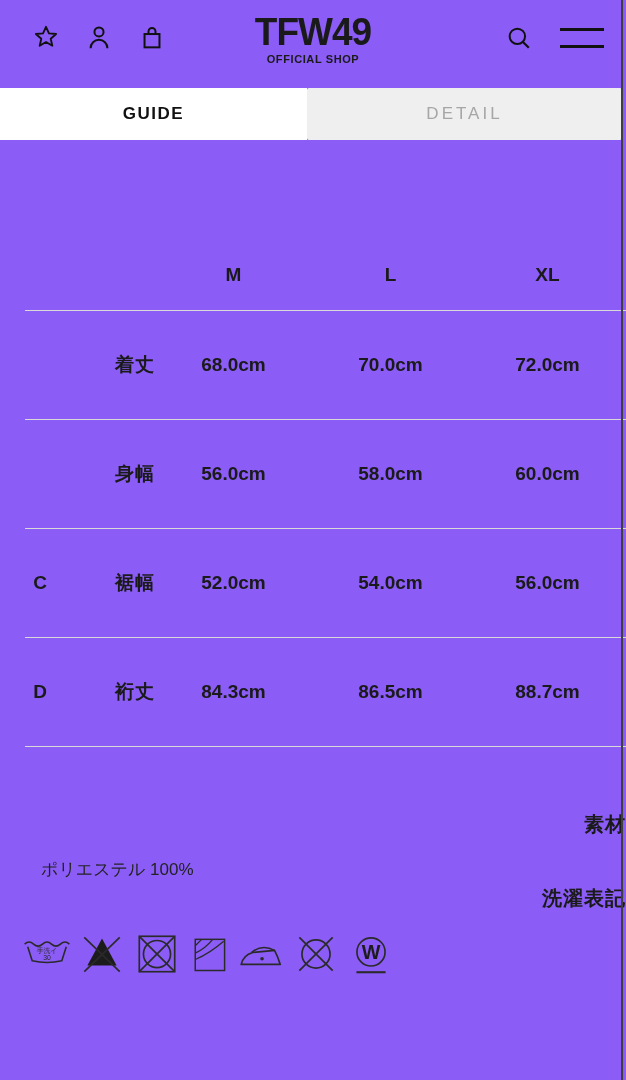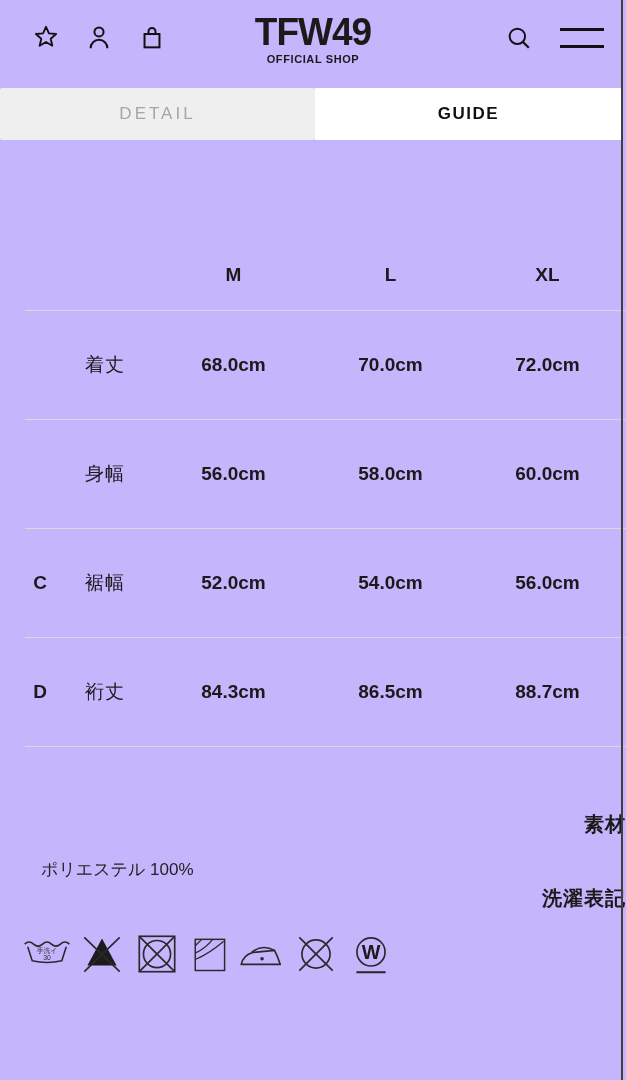--- a/index.html
+++ b/index.html
@@ -1,21 +1,21 @@
 <!DOCTYPE html>
 <html><head>
 <meta charset="utf-8">
 <style>
   html, body { margin: 0; padding: 0; background: #fff; }
   .page {
     position: relative;
     width: 626px;
     height: 1080px;
     overflow: hidden;
-    background: #c4b5fd;
+    background: #8b5cf6;
     font-family: "Liberation Sans", sans-serif;
     color: #1a1a1a;
   }
 
   
   .header {
     position: relative;
     height: 82px;
   }
   .header-left {
@@ -102,21 +102,21 @@
   }
   .trow {
     display: flex;
     align-items: center;
     height: 108px;
     border-bottom: 1px solid #d9d9d9;
     font-size: 19px;
   }
   .trow.thead { height: 70px; font-weight: 600; }
   .c-letter { width: 30px; text-align: center; font-weight: 600; }
-  .c-name  { width: 100px; text-align: center; font-weight: 400; letter-spacing: 1px; }
+  .c-name  { width: 100px; text-align: right; font-weight: 700; letter-spacing: 1px; }
   .c-val   { flex: 1; text-align: center; font-weight: 600; }
 
   
   .sec-heading {
     margin-left: 25px;
     font-size: 20px;
     font-weight: 700;
     letter-spacing: 1px;
     line-height: 30px;
     text-align: right;
@@ -181,22 +181,22 @@
         <line x1="15.4" y1="15.4" x2="20.4" y2="20.4" stroke="#111" stroke-width="1.9"></line>
       </svg>
       <div class="burger">
         <span></span>
           <span></span>
       </div>
     </div>
   </div>
 
   <div class="tabs">
+    <div class="tab tab-guide">GUIDE</div>
     <div class="tab tab-detail">DETAIL</div>
-    <div class="tab tab-guide">GUIDE</div>
   </div>
 
   <div class="size-table">
     <div class="trow thead">
       <div class="c-letter"></div>
       <div class="c-name"></div>
       <div class="c-val">M</div>
       <div class="c-val">L</div>
       <div class="c-val">XL</div>
     </div>

